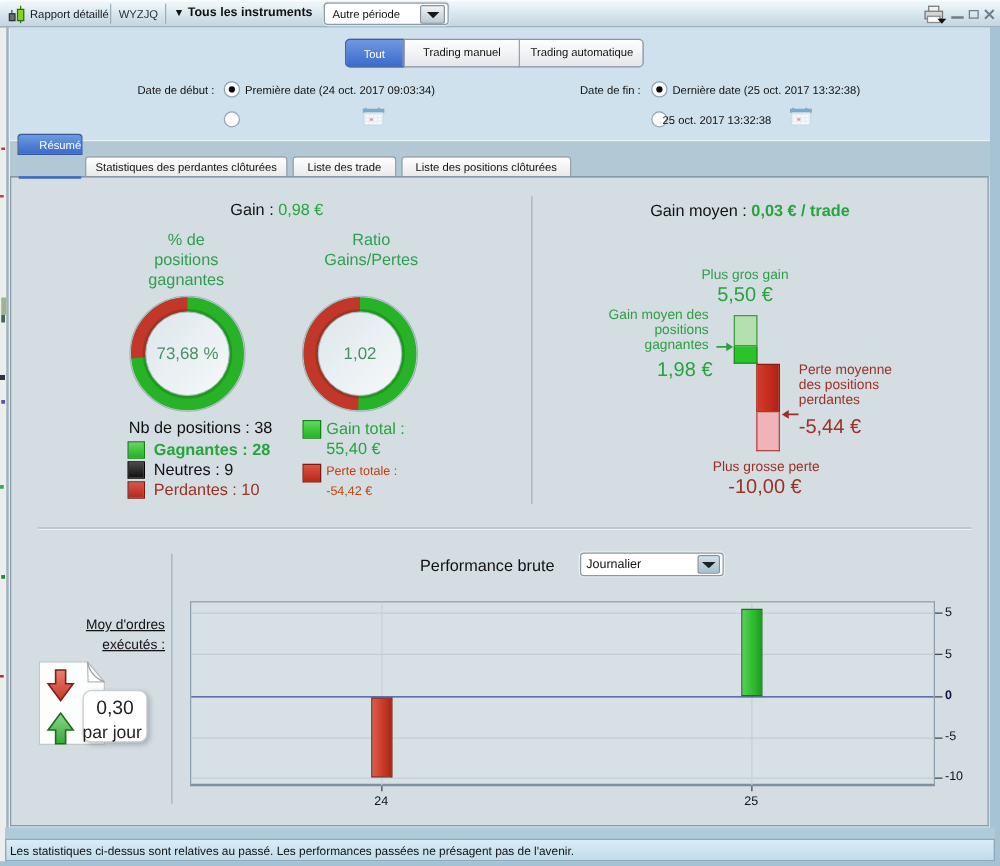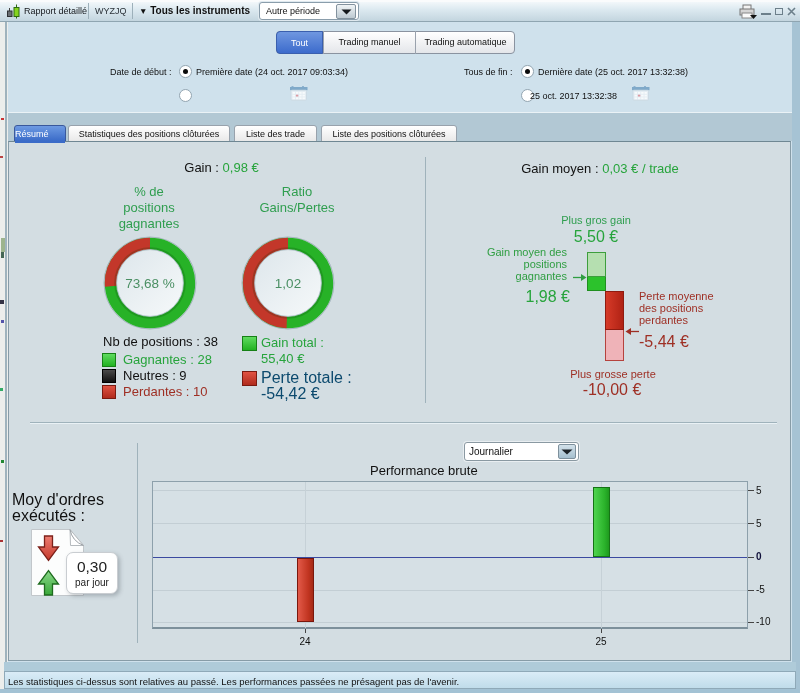--- a/index.html
+++ b/index.html
@@ -66,21 +66,21 @@
 <div class="abs" style="left:323px;top:31px;width:1px;height:23px;background:#9aa2ad;"></div>
 <div class="abs" style="left:324px;top:31px;width:91px;height:23px;color:#111;font-size:9px;text-align:center;line-height:22px;">Trading manuel</div>
 <div class="abs" style="left:415px;top:31px;width:1px;height:23px;background:#9aa2ad;"></div>
 <div class="abs" style="left:416px;top:31px;width:99px;height:23px;color:#111;font-size:9px;text-align:center;line-height:22px;">Trading automatique</div>
 
 <div class="abs" style="left:110px;top:67px;font-size:9px;color:#111;">Date de début :</div>
 <div class="abs" style="left:179px;top:65px;width:12.5px;height:12.5px;border-radius:50%;background:#fff;border:1px solid #93a5b1;"></div>
 <div class="abs" style="left:182.8px;top:68.8px;width:5px;height:5px;border-radius:50%;background:#0b0b0b;"></div>
 <div class="abs" style="left:196px;top:67px;font-size:9px;color:#111;">Première date (24 oct. 2017 09:03:34)</div>
 
-<div class="abs" style="left:464px;top:67px;font-size:9px;color:#111;">Tous de fin :</div>
+<div class="abs" style="left:464px;top:67px;font-size:9px;color:#111;">Date de fin :</div>
 <div class="abs" style="left:521px;top:65px;width:12.5px;height:12.5px;border-radius:50%;background:#fff;border:1px solid #93a5b1;"></div>
 <div class="abs" style="left:524.8px;top:68.8px;width:5px;height:5px;border-radius:50%;background:#0b0b0b;"></div>
 <div class="abs" style="left:538px;top:67px;font-size:9px;color:#111;">Dernière date (25 oct. 2017 13:32:38)</div>
 
 <div class="abs" style="left:179px;top:89px;width:13px;height:13px;border-radius:50%;background:#fff;border:1px solid #93a5b1;"></div>
 <div class="abs" style="left:204px;top:91px;font-size:9px;color:#111;margin-top:32px;">24 oct. 2017 09:03:34</div>
 <div class="abs" style="left:521px;top:89px;width:13px;height:13px;border-radius:50%;background:#fff;border:1px solid #93a5b1;"></div>
 <div class="abs" style="left:530px;top:91px;font-size:9px;color:#111;">25 oct. 2017 13:32:38</div>
 
 <svg class="abs" style="left:290px;top:86px;" width="18" height="15" viewBox="0 0 18 15">
@@ -120,22 +120,22 @@
       <rect x="5.9" y="11.4" width="2.4" height="1.8"></rect>
       <rect x="9.2" y="11.4" width="2.4" height="1.8"></rect>
       <rect x="12.5" y="11.4" width="2.4" height="1.8"></rect>
   </g>
   <rect x="5.9" y="8.7" width="2.4" height="1.8" fill="#dc9aa2"></rect>
 </svg>
 
 <div class="abs" style="left:8px;top:112px;width:784px;height:1px;background:#eaf2f6;"></div>
 <div class="abs" style="left:8px;top:113px;width:784px;height:28px;background:#b2c8d4;"></div>
 
-<div class="abs" style="left:14px;top:125px;width:52px;height:17px;background:linear-gradient(#6d9ae2,#3a6bc8);border:1px solid #39589c;border-radius:3px 3px 0 0;color:#fff;font-size:9px;text-align:left;line-height:16px;">Résumé</div>
-<div class="abs" style="left:68px;top:125px;width:162px;height:17px;background:linear-gradient(#ffffff,#e9e9e9);border:1px solid #98a2ac;border-radius:3px 3px 0 0;color:#111;font-size:9px;text-align:center;line-height:16px;">Statistiques des positions clôturées</div>
+<div class="abs" style="left:14px;top:107px;width:52px;height:17px;background:linear-gradient(#6d9ae2,#3a6bc8);border:1px solid #39589c;border-radius:3px 3px 0 0;color:#fff;font-size:9px;text-align:right;line-height:16px;">Résumé</div>
+<div class="abs" style="left:68px;top:125px;width:162px;height:17px;background:linear-gradient(#ffffff,#e9e9e9);border:1px solid #98a2ac;border-radius:3px 3px 0 0;color:#111;font-size:9px;text-align:center;line-height:16px;">Statistiques des perdantes clôturées</div>
 <div class="abs" style="left:234px;top:125px;width:83px;height:17px;background:linear-gradient(#ffffff,#e9e9e9);border:1px solid #98a2ac;border-radius:3px 3px 0 0;color:#111;font-size:9px;text-align:center;line-height:16px;">Liste des trade</div>
 <div class="abs" style="left:321px;top:125px;width:136px;height:17px;background:linear-gradient(#ffffff,#e9e9e9);border:1px solid #98a2ac;border-radius:3px 3px 0 0;color:#111;font-size:9px;text-align:center;line-height:16px;">Liste des positions clôturées</div>
 
 <div class="abs" style="left:8px;top:141px;width:783px;height:520px;background:#d3dde2;border:1px solid #879ca7;border-top-color:#6f8793;"></div>
 
 <div class="abs" style="left:15px;top:141px;width:50px;height:1.5px;background:#3a6bc8;"></div>
 
 <div class="abs" style="left:0;top:160px;width:443px;text-align:center;font-size:13px;color:#111;">Gain : <span style="color:#27a43c;">0,98 €</span></div>
 
 <div class="abs" style="left:78px;top:184px;width:142px;text-align:center;font-size:13px;line-height:16px;color:#2f9e4f;">% de<br>positions<br>gagnantes</div>
@@ -159,34 +159,34 @@
   <circle cx="47" cy="47" r="46" fill="none" stroke="#9db0b9" stroke-width="0.9"></circle>
   <circle cx="47" cy="47" r="39.2" fill="none" stroke="#27b227" stroke-width="12"></circle>
   <path d="M 45.77 86.18 A 39.2 39.2 0 0 1 47 7.8" fill="none" stroke="#c3372a" stroke-width="12"></path>
   <circle cx="47" cy="47" r="34.9" fill="none" stroke="rgba(0,50,0,0.20)" stroke-width="1.8"></circle>
   <circle cx="47" cy="47" r="33.4" fill="url(#innerg)" stroke="#a5b8c1" stroke-width="0.8"></circle>
   <text x="47" y="51.5" font-size="13.5" fill="#4a8f63" text-anchor="middle" font-family="Liberation Sans">1,02</text>
 </svg>
 
 <div class="abs" style="left:103px;top:334px;font-size:13px;color:#111;">Nb de positions : 38</div>
 <div class="abs" style="left:102px;top:353px;width:14px;height:14px;background:linear-gradient(#5fdb5f,#22b222);border:1px solid #168016;"></div>
-<div class="abs" style="left:123px;top:352px;font-size:13px;color:#27a43c;">Gagnantes : 28</div>
+<div class="abs" style="left:123px;top:352px;font-size:13px;color:#27a43c;font-weight:bold;">Gagnantes : 28</div>
 <div class="abs" style="left:102px;top:369px;width:14px;height:14px;background:linear-gradient(#4a4a4a,#111);border:1px solid #000;"></div>
 <div class="abs" style="left:123px;top:368px;font-size:13px;color:#111;">Neutres : 9</div>
 <div class="abs" style="left:102px;top:385px;width:14px;height:14px;background:linear-gradient(#e05242,#b02b1d);border:1px solid #7a1a10;"></div>
 <div class="abs" style="left:123px;top:384px;font-size:13px;color:#9e2f24;">Perdantes : 10</div>
 
 <div class="abs" style="left:242px;top:336px;width:15px;height:15px;background:linear-gradient(#5fdb5f,#22b222);border:1px solid #168016;"></div>
 <div class="abs" style="left:261px;top:335px;font-size:13px;line-height:16px;color:#27a43c;">Gain total :<br>55,40 €</div>
 <div class="abs" style="left:242px;top:371px;width:15px;height:15px;background:linear-gradient(#e05242,#b02b1d);border:1px solid #7a1a10;"></div>
-<div class="abs" style="left:261px;top:370px;font-size:16px;line-height:16px;color:#0c4a6e;">Perte totale :<br>-54,42 €</div>
+<div class="abs" style="left:261px;top:370px;font-size:10px;line-height:16px;color:#c2410c;">Perte totale :<br>-54,42 €</div>
 
 <div class="abs" style="left:425px;top:157px;width:1px;height:246px;background:#9fb2bb;"></div>
 
-<div class="abs" style="left:420px;top:161px;width:360px;text-align:center;font-size:13px;color:#111;">Gain moyen : <span style="color:#27a43c;">0,03 € / trade</span></div>
+<div class="abs" style="left:420px;top:161px;width:360px;text-align:center;font-size:13px;color:#111;">Gain moyen : <span style="color:#27a43c;font-weight:bold;">0,03 € / trade</span></div>
 
 <div class="abs" style="left:521px;top:214px;width:150px;text-align:center;font-size:11px;color:#2f9e4f;">Plus gros gain</div>
 <div class="abs" style="left:521px;top:228px;width:150px;text-align:center;font-size:16px;color:#27a43c;">5,50 €</div>
 
 <div class="abs" style="left:437px;top:246px;width:130px;text-align:right;font-size:11px;line-height:12px;color:#2f9e42;">Gain moyen des<br>positions<br>gagnantes</div>
 <div class="abs" style="left:440px;top:288px;width:130px;text-align:right;font-size:16px;color:#27a43c;">1,98 €</div>
 
 <div class="abs" style="left:587px;top:252px;width:19px;height:25px;background:#b5dfb0;border:1px solid #3d9e3d;"></div>
 <div class="abs" style="left:587px;top:277px;width:19px;height:14px;background:#2cc22c;border:1px solid #1f8f1f;border-top:none;"></div>
 
@@ -204,51 +204,51 @@
 
 <div class="abs" style="left:639px;top:290px;width:130px;text-align:left;font-size:11px;line-height:12px;color:#9e2f24;">Perte moyenne<br>des positions<br>perdantes</div>
 <div class="abs" style="left:639px;top:333px;width:130px;text-align:left;font-size:16px;color:#9e2f24;">-5,44 €</div>
 
 <div class="abs" style="left:538px;top:368px;width:150px;text-align:center;font-size:11px;color:#9e2f24;">Plus grosse perte</div>
 <div class="abs" style="left:537px;top:381px;width:150px;text-align:center;font-size:16px;color:#9e2f24;">-10,00 €</div>
 
 <div class="abs" style="left:30px;top:422px;width:747px;height:1px;background:#9fb2bb;"></div>
 <div class="abs" style="left:30px;top:423px;width:747px;height:1px;background:#e9f1f5;"></div>
 
-<div class="abs" style="left:370px;top:445px;font-size:13px;color:#111;margin-top:18px;">Performance brute</div>
+<div class="abs" style="left:336px;top:445px;font-size:13px;color:#111;">Performance brute</div>
 
 <div class="abs" style="left:464px;top:442px;width:115px;height:19px;background:#fff;border:1px solid #8a99a2;border-radius:3px;box-shadow:0 0 0 1px rgba(255,255,255,0.5);"></div>
 <div class="abs" style="left:469px;top:442px;height:19px;line-height:19px;font-size:10px;color:#111;">Journalier</div>
 <div class="abs" style="left:558px;top:444px;width:18px;height:15px;background:linear-gradient(#d3e1ea,#a5bfce);border:1px solid #7e909c;border-radius:2px;"></div>
 <svg class="abs" style="left:561px;top:449px;" width="12" height="6" viewBox="0 0 12 6">
     <path d="M0.5 0.5 L11.5 0.5 L6 5.5 Z" fill="#1d2226"></path>
   </svg>
 
-<div class="abs" style="left:12px;top:492px;width:120px;text-align:left;font-size:16px;line-height:16px;color:#111;">Moy d'ordres<br>exécutés :</div>
+<div class="abs" style="left:12px;top:492px;width:120px;text-align:right;font-size:11px;line-height:16px;color:#111;text-decoration:underline;">Moy d'ordres<br>exécutés :</div>
 
 <svg class="abs" style="left:31px;top:528.5px;" width="53" height="67" viewBox="0 0 53 67">
   <defs>
     <linearGradient id="redg" x1="0" y1="0" x2="0" y2="1">
         <stop offset="0" stop-color="#ed7d72"></stop>
         <stop offset="1" stop-color="#c4392b"></stop>
       </linearGradient>
     <linearGradient id="grng" x1="0" y1="0" x2="0" y2="1">
         <stop offset="0" stop-color="#8ad88a"></stop>
         <stop offset="1" stop-color="#39a839"></stop>
       </linearGradient>
   </defs>
   <path d="M0.5 0.5 L39 0.5 L52.5 16.5 L52.5 66.5 L0.5 66.5 Z" fill="#fcfdfd" stroke="#c2c7cb" stroke-width="1"></path>
   <path d="M39 0.5 L39.5 16.5 L52.5 16.5 Z" fill="#ffffff" stroke="#b5babe" stroke-width="1"></path>
   <path d="M39 0.5 Q41 12 52.5 16.5" fill="none" stroke="#9aa0a5" stroke-width="1"></path>
   <path d="M13.5 7 L21.5 7 L21.5 18 L27.5 18 L17.5 31.5 L7.5 18 L13.5 18 Z" fill="url(#redg)" stroke="#7c211a" stroke-width="1.3"></path>
   <path d="M13.5 66 L21.5 66 L21.5 55 L27.5 55 L17.5 41.5 L7.5 55 L13.5 55 Z" fill="url(#grng)" stroke="#1e6b1e" stroke-width="1.3"></path>
 </svg>
 <div class="abs" style="left:66px;top:552px;width:52px;height:42px;background:#fff;border:1px solid #c9cdd1;border-radius:7px;box-shadow:2px 2px 4px rgba(60,70,80,0.3);"></div>
 <div class="abs" style="left:66px;top:558px;width:52px;text-align:center;font-size:15.5px;color:#222;">0,30</div>
-<div class="abs" style="left:66px;top:577px;width:52px;text-align:center;font-size:10px;color:#222;">par jour</div>
+<div class="abs" style="left:66px;top:577px;width:52px;font-size:14px;color:#222;">par jour</div>
 
 <div class="abs" style="left:137px;top:443px;width:1px;height:200px;background:#9fb2bb;"></div>
 
 <div class="abs" style="left:152px;top:481px;width:596px;height:148px;background:#d6e0e5;border:1px solid #8da0ab;border-bottom:2px solid #7d909b;"></div>
 
 <div class="abs" style="left:153px;top:490px;width:594px;height:1px;background:#c3ced4;"></div>
 <div class="abs" style="left:153px;top:523px;width:594px;height:1px;background:#c3ced4;"></div>
 <div class="abs" style="left:153px;top:590px;width:594px;height:1px;background:#c3ced4;"></div>
 <div class="abs" style="left:153px;top:622px;width:594px;height:1px;background:#c3ced4;"></div>
 <div class="abs" style="left:305px;top:482px;width:1px;height:146px;background:#c6d1d7;"></div>

